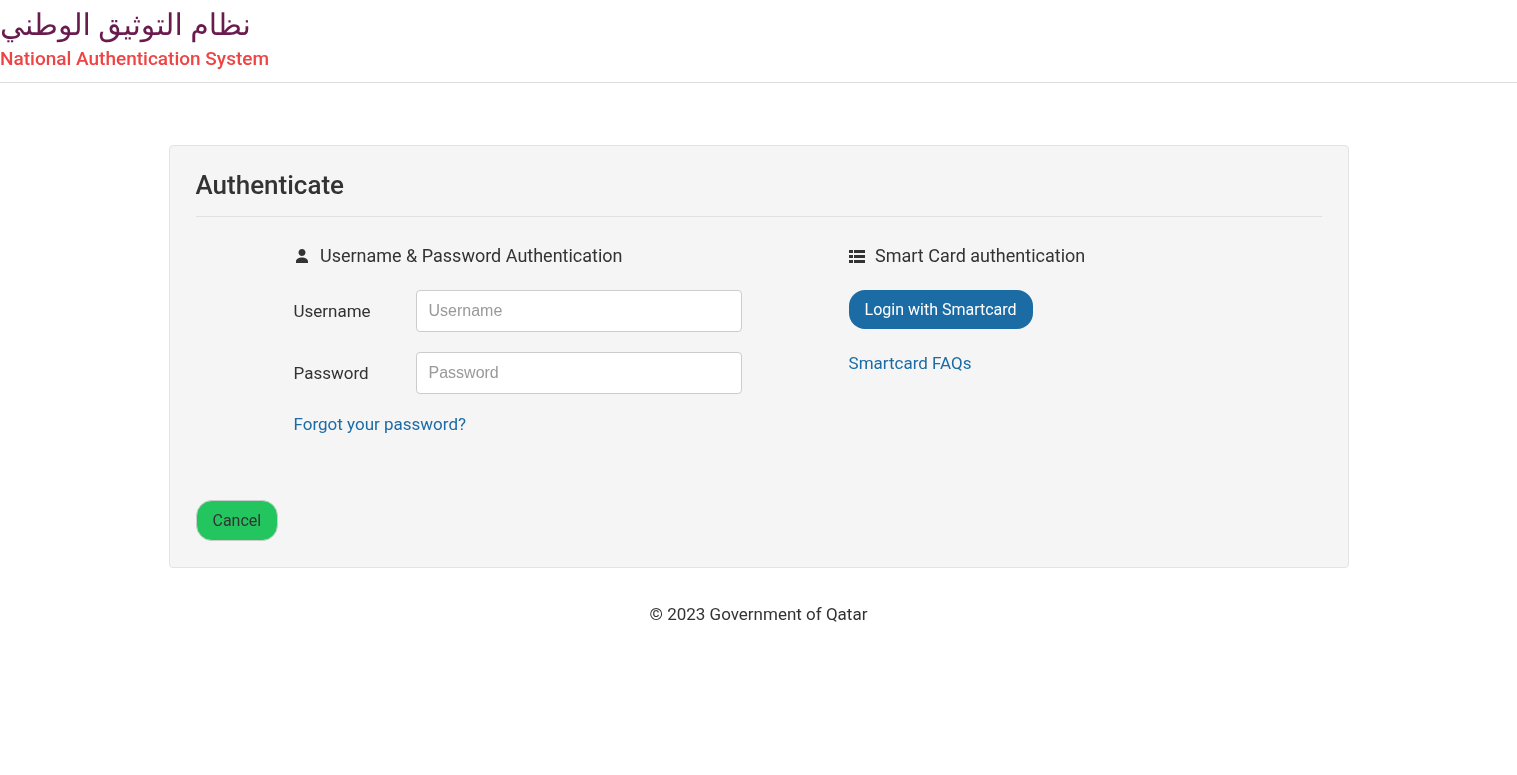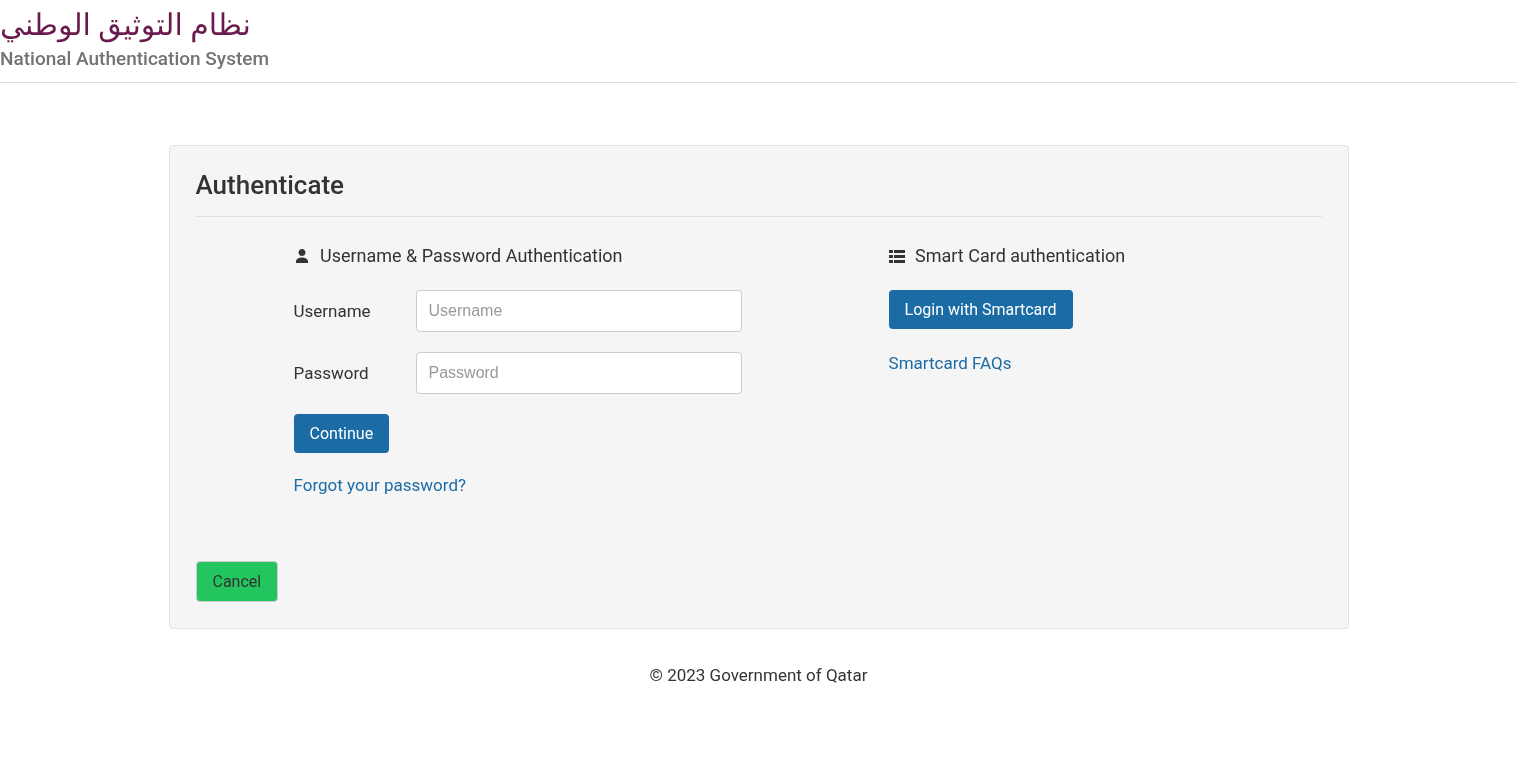--- a/index.html
+++ b/index.html
@@ -22,21 +22,21 @@
     .logo-ar {
       font-size: 30px;
       font-weight: 500;
       color: #6a1b4d;
       direction: rtl;
       text-align: left;
       line-height: 1.1;
     }
     .logo-en {
       font-size: 19px;
-      color: #737373;
+      color: #ef4444;
       font-weight: 500;
       margin-top: 6px;
     }
     .panel {
       max-width: 1180px;
       margin: 62px auto 0 auto;
       background: #f5f5f5;
       border: 1px solid #e3e3e3;
       border-radius: 4px;
       padding: 24px 26px 26px 26px;
@@ -44,21 +44,20 @@
     .panel-title {
       font-size: 26px;
       font-weight: 500;
       color: #333;
       padding-bottom: 16px;
       border-bottom: 1px solid #e0e0e0;
       margin-bottom: 28px;
     }
     .auth-columns {
       display: flex;
-      gap: 40px;
     }
     .col-left {
       flex: 0 0 58%;
       padding-left: 98px;
     }
     .col-right {
       flex: 1;
     }
     .section-title {
       font-size: 18px;
@@ -90,21 +89,21 @@
       padding: 0 12px;
       font-size: 16px;
       color: #555;
       background: #fff;
     }
     .form-input::placeholder {
       color: #999;
     }
     .btn {
       border: none;
-      border-radius: 4px;
+      border-radius: 16px;
       padding: 10px 16px;
       font-size: 16px;
       cursor: pointer;
       font-family: inherit;
     }
     .btn-primary {
       background: #1b6ba5;
       color: #fff;
     }
     .btn-default {
@@ -167,23 +166,20 @@
       <div class="form-row">
         <div class="form-label">Username</div>
         <input class="form-input" type="text" placeholder="Username" style="">
       </div>
 
       <div class="form-row">
         <div class="form-label">Password</div>
         <input class="form-input" type="password" placeholder="Password" style="">
       </div>
 
-      <div class="continue-wrap">
-        <button class="btn btn-primary">Continue</button>
-      </div>
 
       <div class="link-block">
         <a class="link">Forgot your password?</a>
       </div>
 
     </div>
 
     <div class="col-right">
       <div class="section-title">
         <span class="t-icon">

